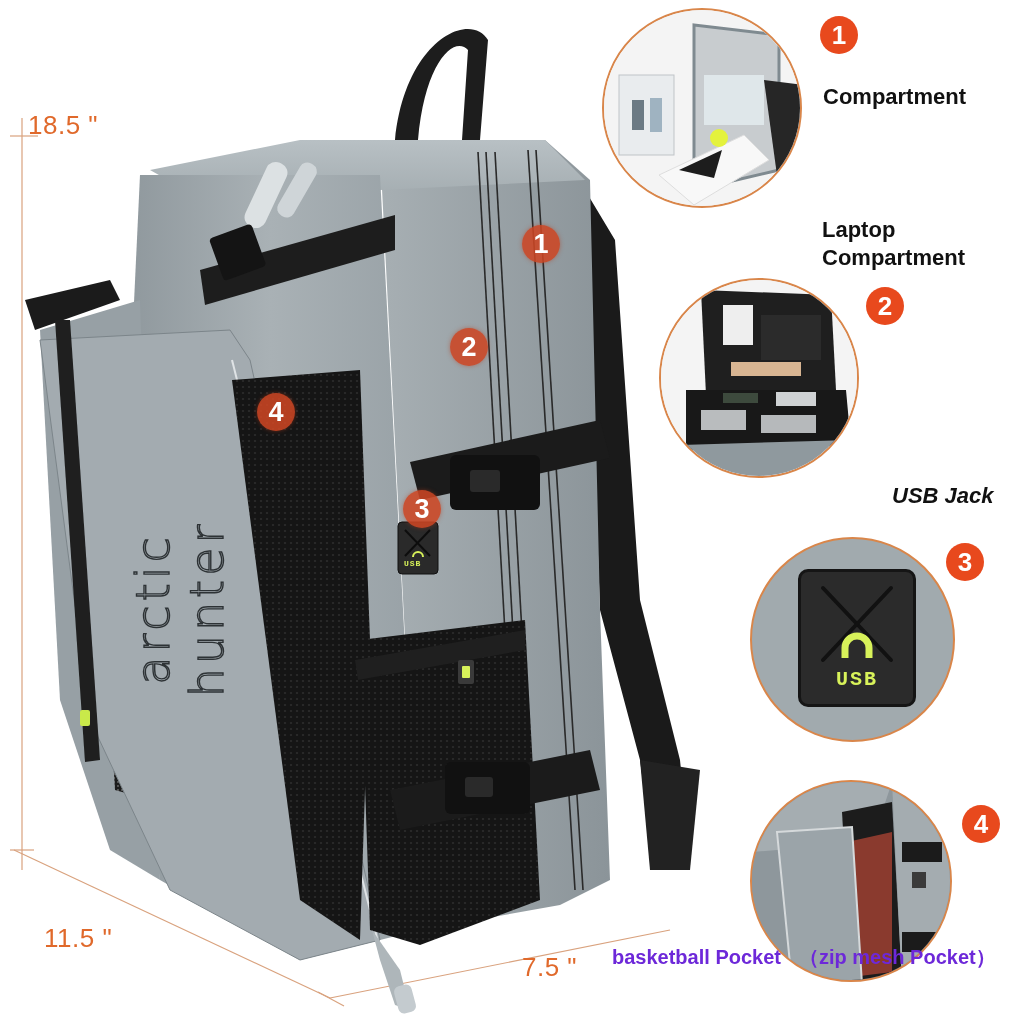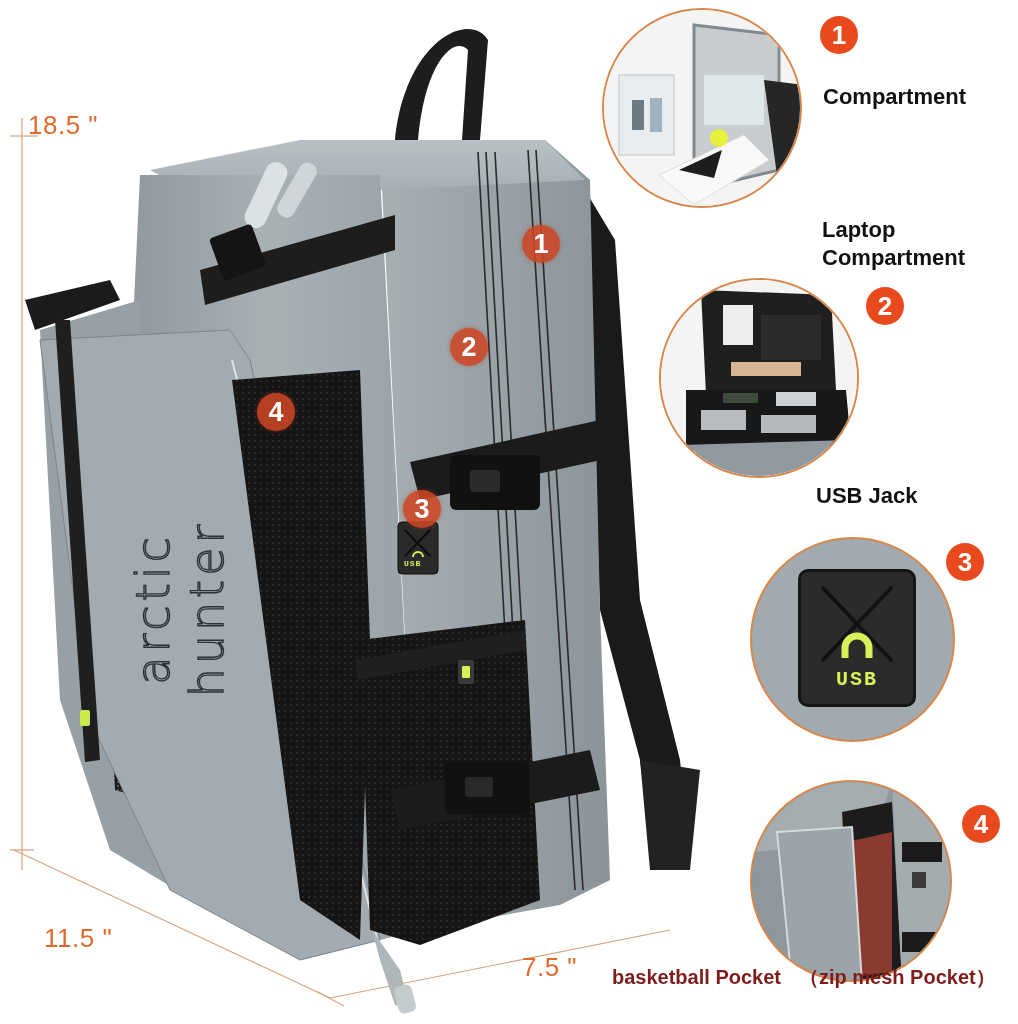--- a/index.html
+++ b/index.html
@@ -31,21 +31,21 @@
     .badge.on-bag {
       background: rgba(204, 69, 35, 0.88); width: 38px; height: 38px; font-size: 27px;
       box-shadow: 0 0 4px rgba(180,60,30,0.5);
     }
 
     .inset {
       position: absolute; border-radius: 50%; border: 2px solid #d9864a;
       overflow: hidden; background: #cfd4d7;
     }
     .caption-bottom {
-      position: absolute; left: 612px; top: 964px; font-size: 20px; font-weight: 700; color: #7f1d1d;
+      position: absolute; left: 612px; top: 944px; font-size: 20px; font-weight: 700; color: #6d28d9;
       white-space: nowrap; font-family: "Liberation Sans", sans-serif; text-align: right;
     }
     .caption-bottom .gap { display: inline-block; width: 18px; }
 
     .usb-patch-text { font-family: Liberation Mono, monospace; font-weight: 700; letter-spacing: 2px; }
     .brand-text {
       font-family: "DejaVu Sans", sans-serif; font-weight: 300;
     }
   </style>
 </head>
@@ -192,21 +192,21 @@
       <rect x="70" y="82" width="70" height="14" fill="#d8b592"></rect>
       <path d="M25 110 L185 110 L190 165 L25 170 Z" fill="#181818"></path>
       <rect x="40" y="130" width="45" height="20" fill="#b9bcbe"></rect>
       <rect x="100" y="135" width="55" height="18" fill="#b6b9bb"></rect>
       <rect x="115" y="112" width="40" height="14" fill="#cfd2d4"></rect>
       <rect x="62" y="113" width="35" height="10" fill="#3d4a3d"></rect>
       <path d="M20 165 L190 160 L190 200 L20 200 Z" fill="#8f999e"></path>
     </svg>
   </div>
 
-  <div class="callout-title" style="left:816px; top:482px;">
+  <div class="callout-title" style="left:892px; top:482px;font-style:italic;">
     <div>USB Jack</div>
   </div>
   <div class="badge" style="left:946px; top:543px; width:38px; height:38px;">3</div>
   <div class="inset" style="left:750px; top:537px; width:205px; height:205px; background:#a1aaae;">
     <div style="position:absolute; left:46px; top:30px; width:118px; height:138px; background:#2b2b2b; border-radius:10px; border:3px solid #151515;">
       <svg width="112" height="90" viewBox="0 0 112 90" style="position:absolute; left:0; top:6px;">
         <line x1="22" y1="10" x2="90" y2="82" stroke="#111" stroke-width="4" stroke-linecap="round"></line>
         <line x1="90" y1="10" x2="22" y2="82" stroke="#111" stroke-width="4" stroke-linecap="round"></line>
         <path d="M44 80 L44 70 A12 12 0 0 1 68 70 L68 80" stroke="#d8f25a" stroke-width="7" fill="none"></path>
       </svg>

